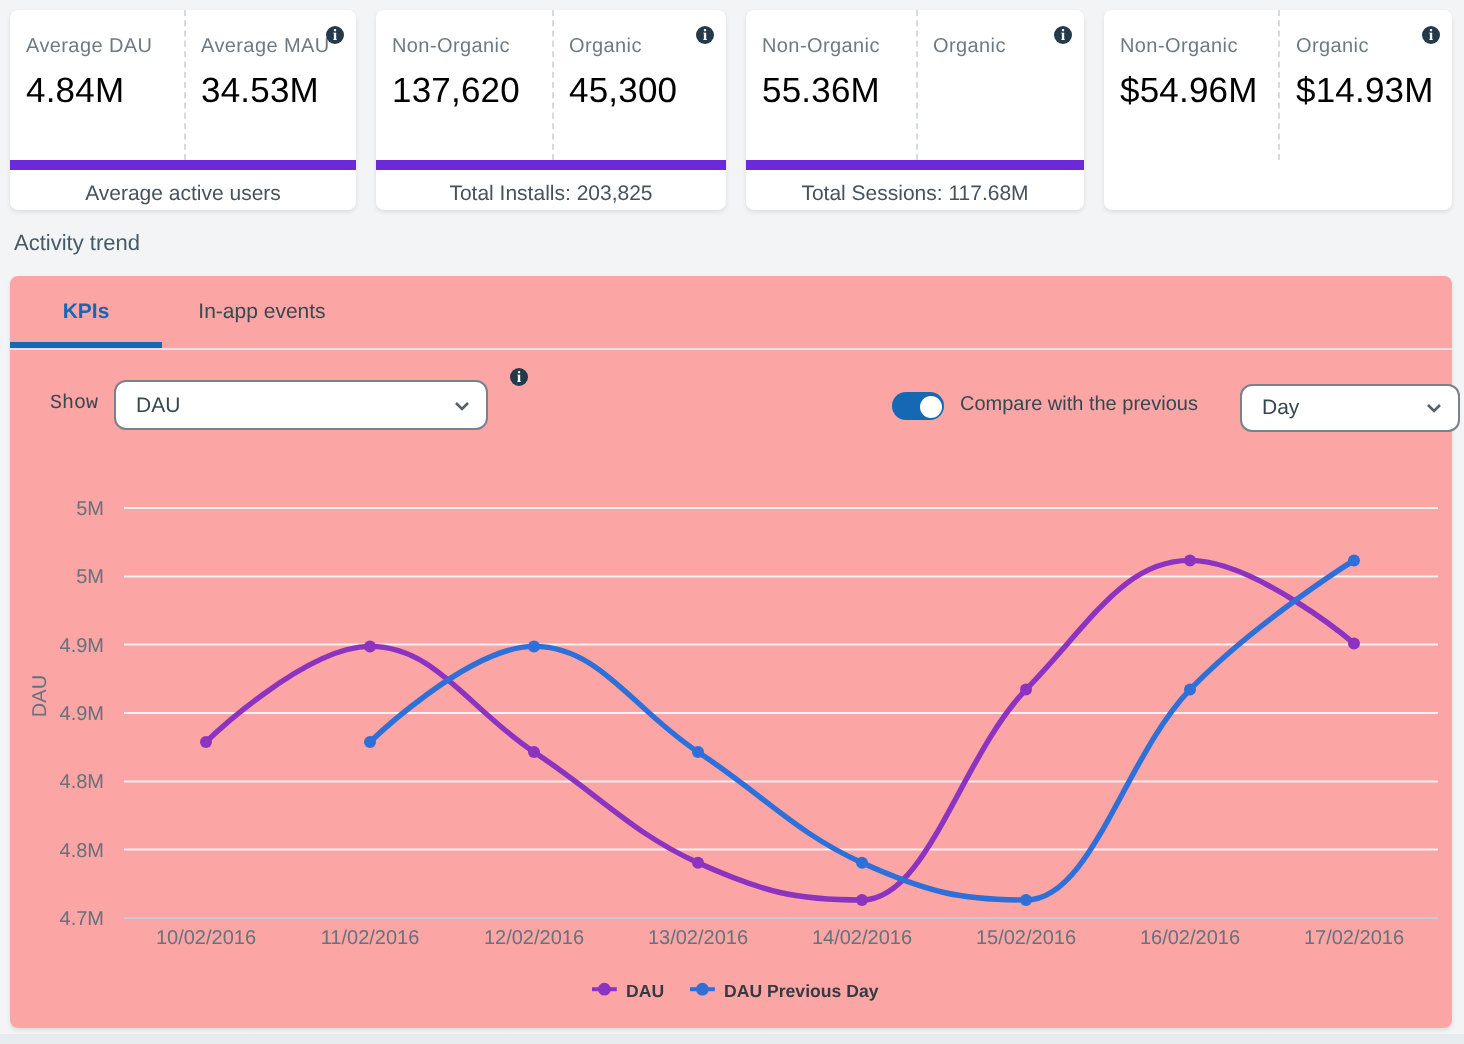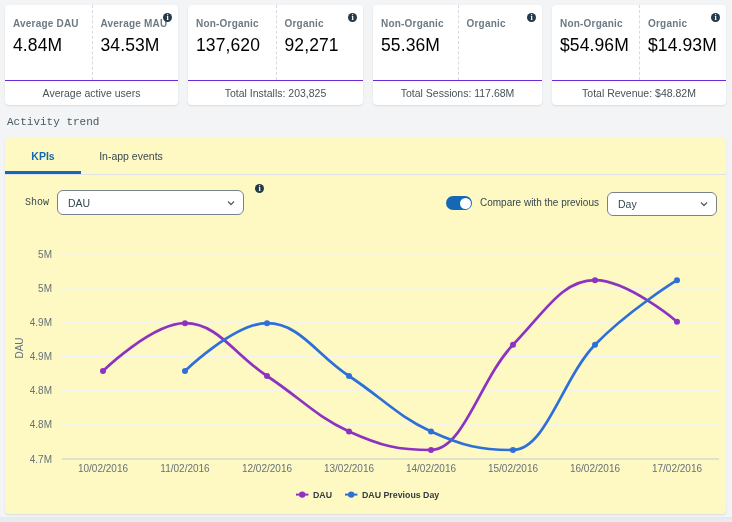--- a/index.html
+++ b/index.html
@@ -3,40 +3,40 @@
 <meta charset="utf-8">
 <style>
 * { margin:0; padding:0; box-sizing:border-box; }
 html,body { width:732px; height:522px; overflow:hidden; }
 body { background:#f2f4f5; font-family:"Liberation Sans", sans-serif; position:relative; }
 .card { position:absolute; top:5px; height:100px; background:#fff; border-radius:4px;
   box-shadow:0 1px 2px rgba(0,0,0,0.1); }
 .card .top { position:absolute; left:0; top:0; right:0; height:75px; display:flex; }
 .card .half { width:50%; padding:13px 0 0 8px; }
 .card .half.second { border-left:1px dashed #d6dade; }
-.lbl { font-size:10px; line-height:12px; color:#6d7a83; letter-spacing:0.2px;font-weight:bold; }
+.lbl { font-size:10px; line-height:12px; color:#6d7a83; letter-spacing:0.2px; }
 .val { font-size:17.5px; color:#000000; margin-top:5px; letter-spacing:0.1px; }
-.card .foot { position:absolute; left:0; right:0; bottom:0; height:25px; border-top:1px solid #6d28d9;
+.card .foot { position:absolute; left:0; right:0; bottom:0; height:25px; border-top:5px solid #6d28d9;
   font-size:10.5px; color:#47525a; text-align:center; line-height:24px; }
 .ico { position:absolute; top:8px; right:6px; width:9px; height:9px; border-radius:50%;
   background:#24394a; color:#fff; font-size:8px; font-weight:bold; text-align:center; line-height:9.5px;
   font-family:"Liberation Serif", serif; }
-#heading { position:absolute; left:7px; top:116px; font-size:11px; color:#455a64;font-family:Liberation Mono, monospace; }
-#panel { position:absolute; left:5px; top:138px; width:721px; height:376px; background:#fef9c3;
+#heading { position:absolute; left:7px; top:116px; font-size:11px; color:#455a64; }
+#panel { position:absolute; left:5px; top:138px; width:721px; height:376px; background:#fca5a5;
   border-radius:4px; box-shadow:0 1px 2px rgba(0,0,0,0.1); }
 #tabline { position:absolute; left:0; top:36px; width:100%; height:1px; background:#dfe3e6; }
 .tab { position:absolute; top:0; height:36px; line-height:36px; text-align:center; font-size:10.5px; }
 #tab1 { left:0; width:76px; color:#1568b4; font-weight:bold; }
 #tab2 { left:76px; width:100px; color:#3a4850; }
 #tabbar { position:absolute; left:0; top:33px; width:76px; height:4px; background:#1568b4; }
 #showlbl { position:absolute; left:20px; top:52px; width:36px; font-size:10px; color:#37474f; line-height:25px;font-family:Liberation Mono, monospace; }
 .select { position:absolute; background:#fff; border:1px solid #78828a; border-radius:6px;
   font-size:10.5px; color:#37474f; padding-left:10px; }
 #sel1 { left:52px; top:52px; width:187px; height:25px; line-height:24px; }
-#sel2 { left:602px; top:54px; width:110px; height:24px; line-height:23px; }
+#sel2 { left:615px; top:54px; width:110px; height:24px; line-height:23px; }
 .chev { position:absolute; right:9px; top:50%; margin-top:-4px; width:7px; height:7px; }
 .chev svg { display:block; }
 #info2 { position:absolute; left:250px; top:46px; width:9px; height:9px; border-radius:50%;
   background:#24394a; color:#fff; font-size:8px; font-weight:bold; text-align:center; line-height:9.5px;
   font-family:"Liberation Serif", serif; }
 #toggle { position:absolute; left:441px; top:58px; width:26px; height:14px; border-radius:7px; background:#1568b4; }
 #toggle .knob { position:absolute; right:1.5px; top:1.5px; width:11px; height:11px; border-radius:50%; background:#fff; }
 #cmplbl { position:absolute; left:475px; top:58px; font-size:10px; color:#37474f; line-height:14px; }
 #chart { position:absolute; left:0; top:0; }
 #bottomstrip { position:absolute; left:0; top:517px; width:732px; height:5px;
@@ -61,21 +61,21 @@
 </div>
 
 <div class="card" id="c2" style="left:188px; width:175px;">
   <div class="top">
     <div class="half">
         <div class="lbl">Non-Organic</div>
         <div class="val">137,620</div>
       </div>
     <div class="half second">
         <div class="lbl">Organic</div>
-        <div class="val">92,271</div>
+        <div class="val">45,300</div>
       </div>
   </div>
   <div class="ico">i</div>
   <div class="foot">Total Installs: 203,825</div>
 </div>
 
 <div class="card" id="c3" style="left:373px; width:169px;">
   <div class="top">
     <div class="half">
         <div class="lbl">Non-Organic</div>
@@ -94,21 +94,20 @@
     <div class="half">
         <div class="lbl">Non-Organic</div>
         <div class="val">$54.96M</div>
       </div>
     <div class="half second">
         <div class="lbl">Organic</div>
         <div class="val">$14.93M</div>
       </div>
   </div>
   <div class="ico">i</div>
-  <div class="foot">Total Revenue: $48.82M</div>
 </div>
 
 <div id="bottomstrip"></div>
 <div id="heading">Activity trend</div>
 
 <div id="panel">
   <div class="tab" id="tab1">KPIs</div>
   <div class="tab" id="tab2">In-app events</div>
   <div id="tabbar"></div>
   <div id="tabline"></div>

